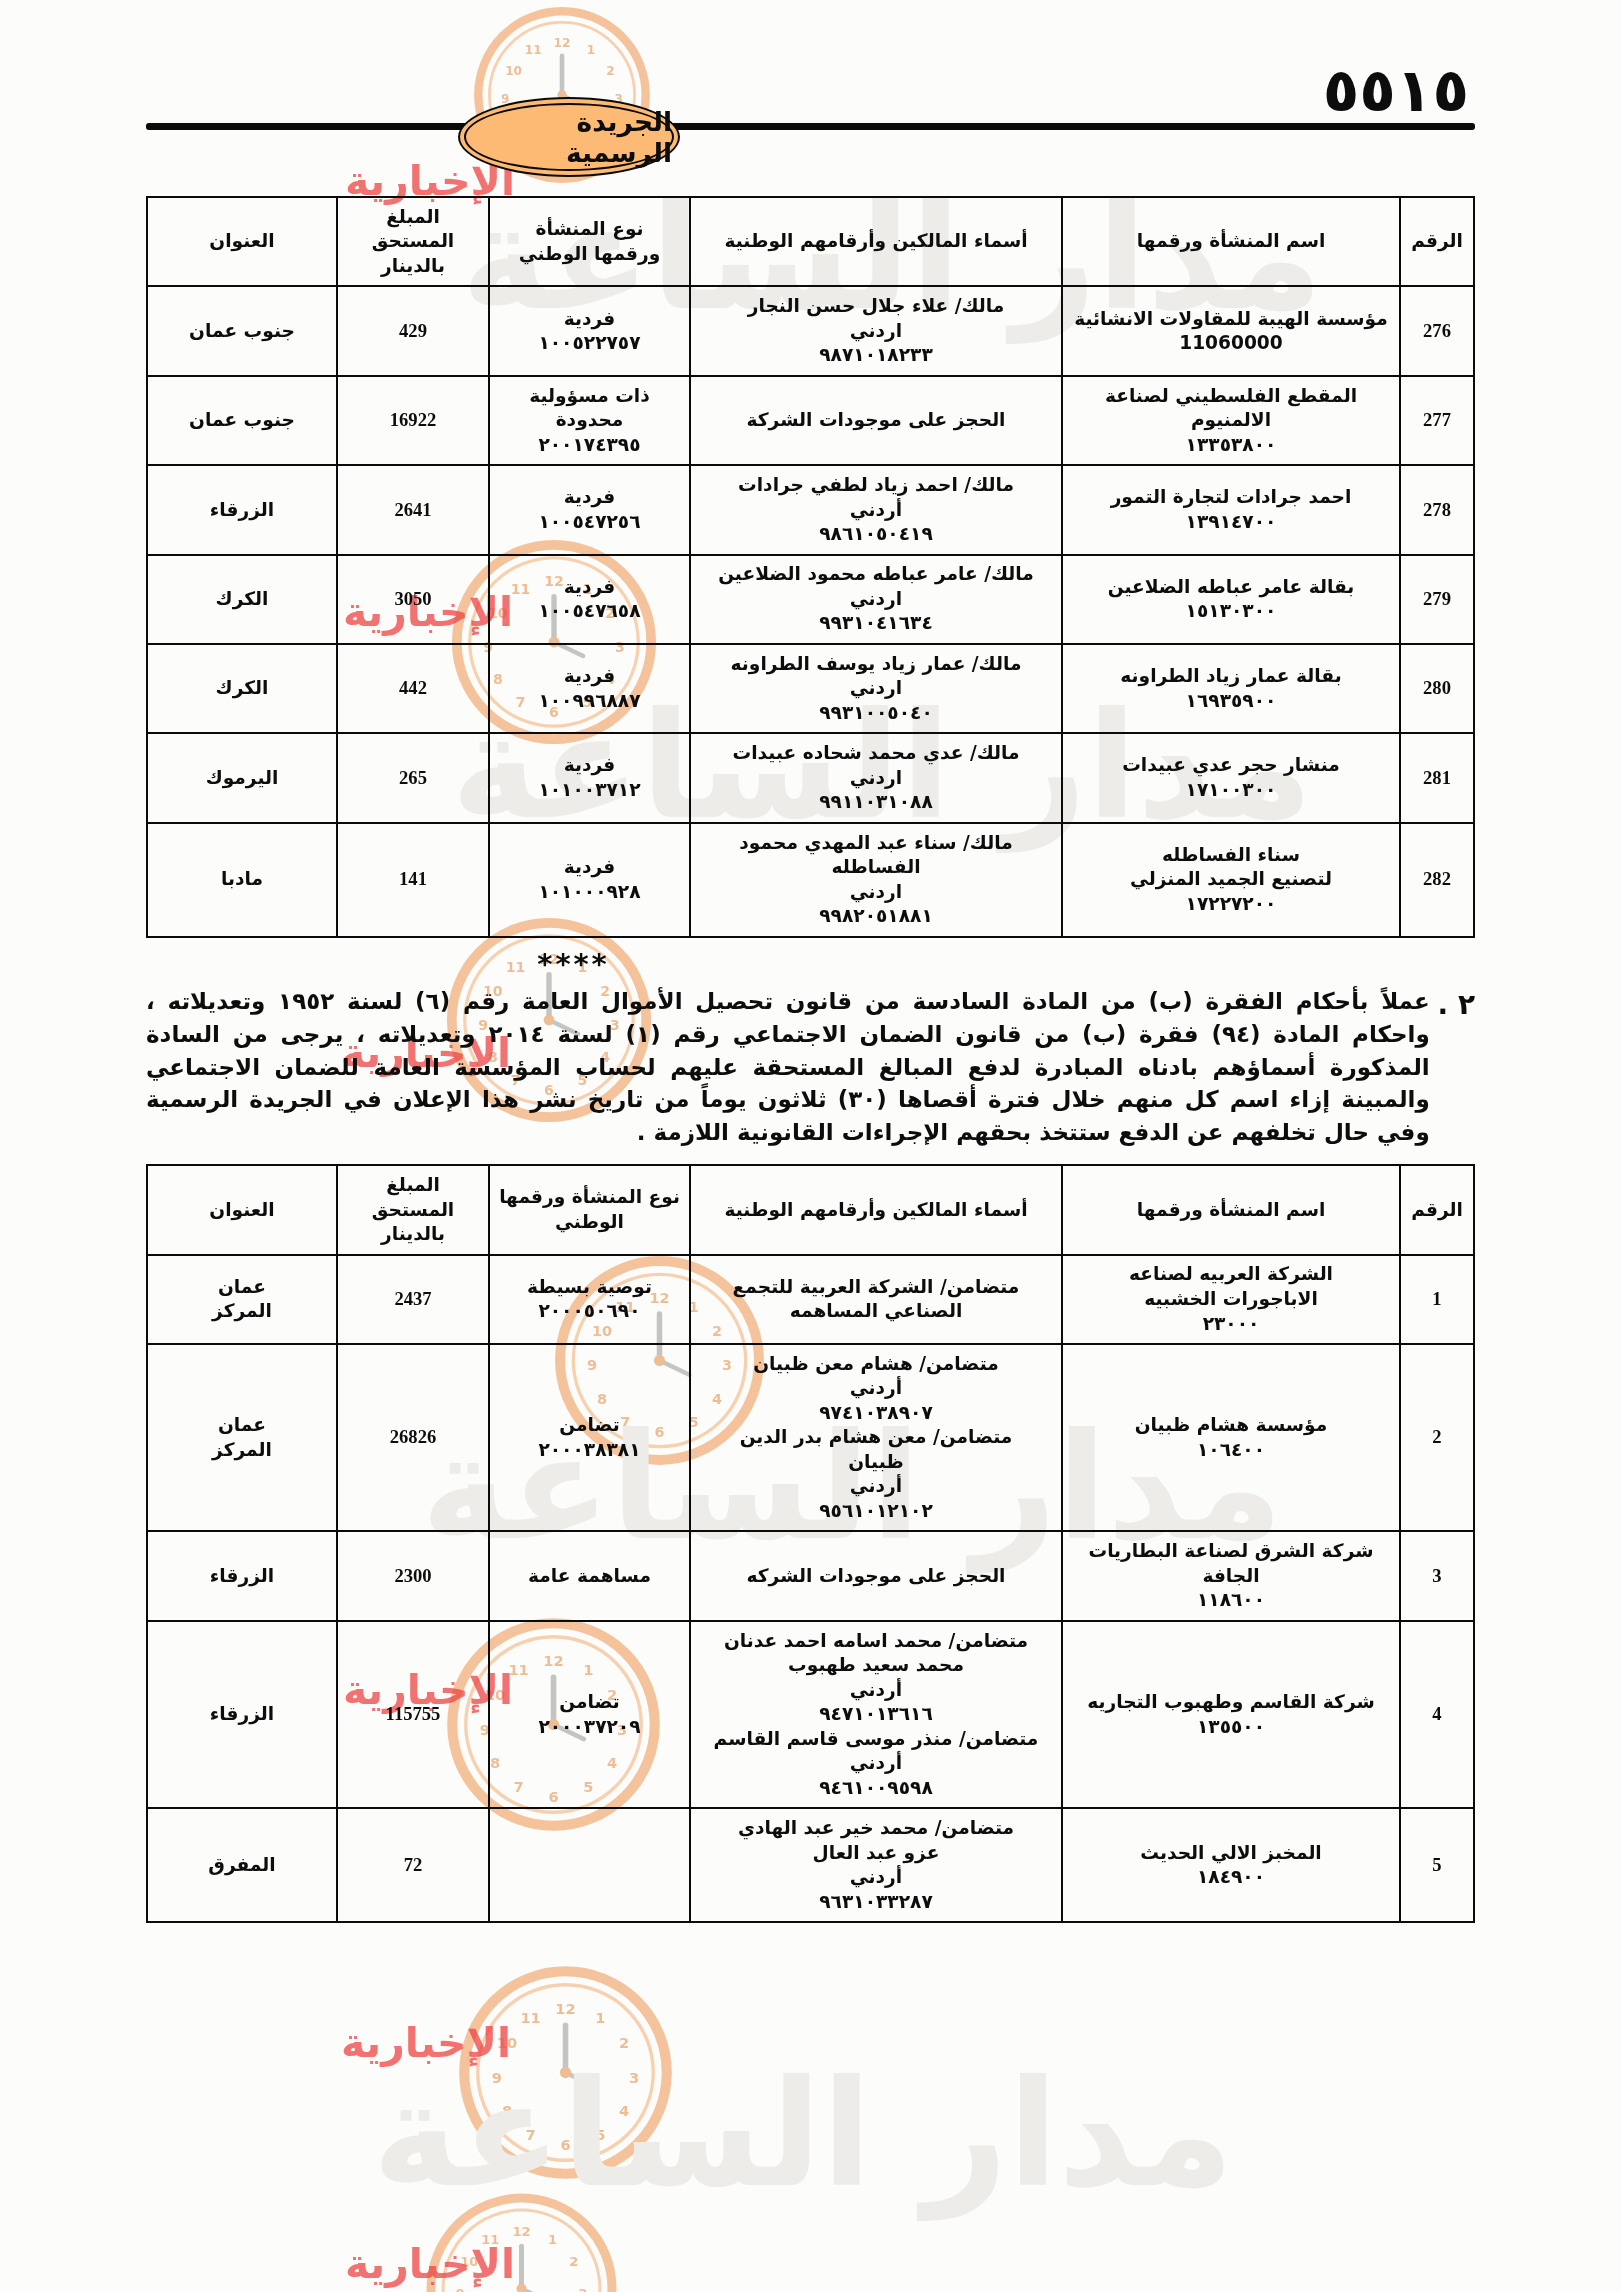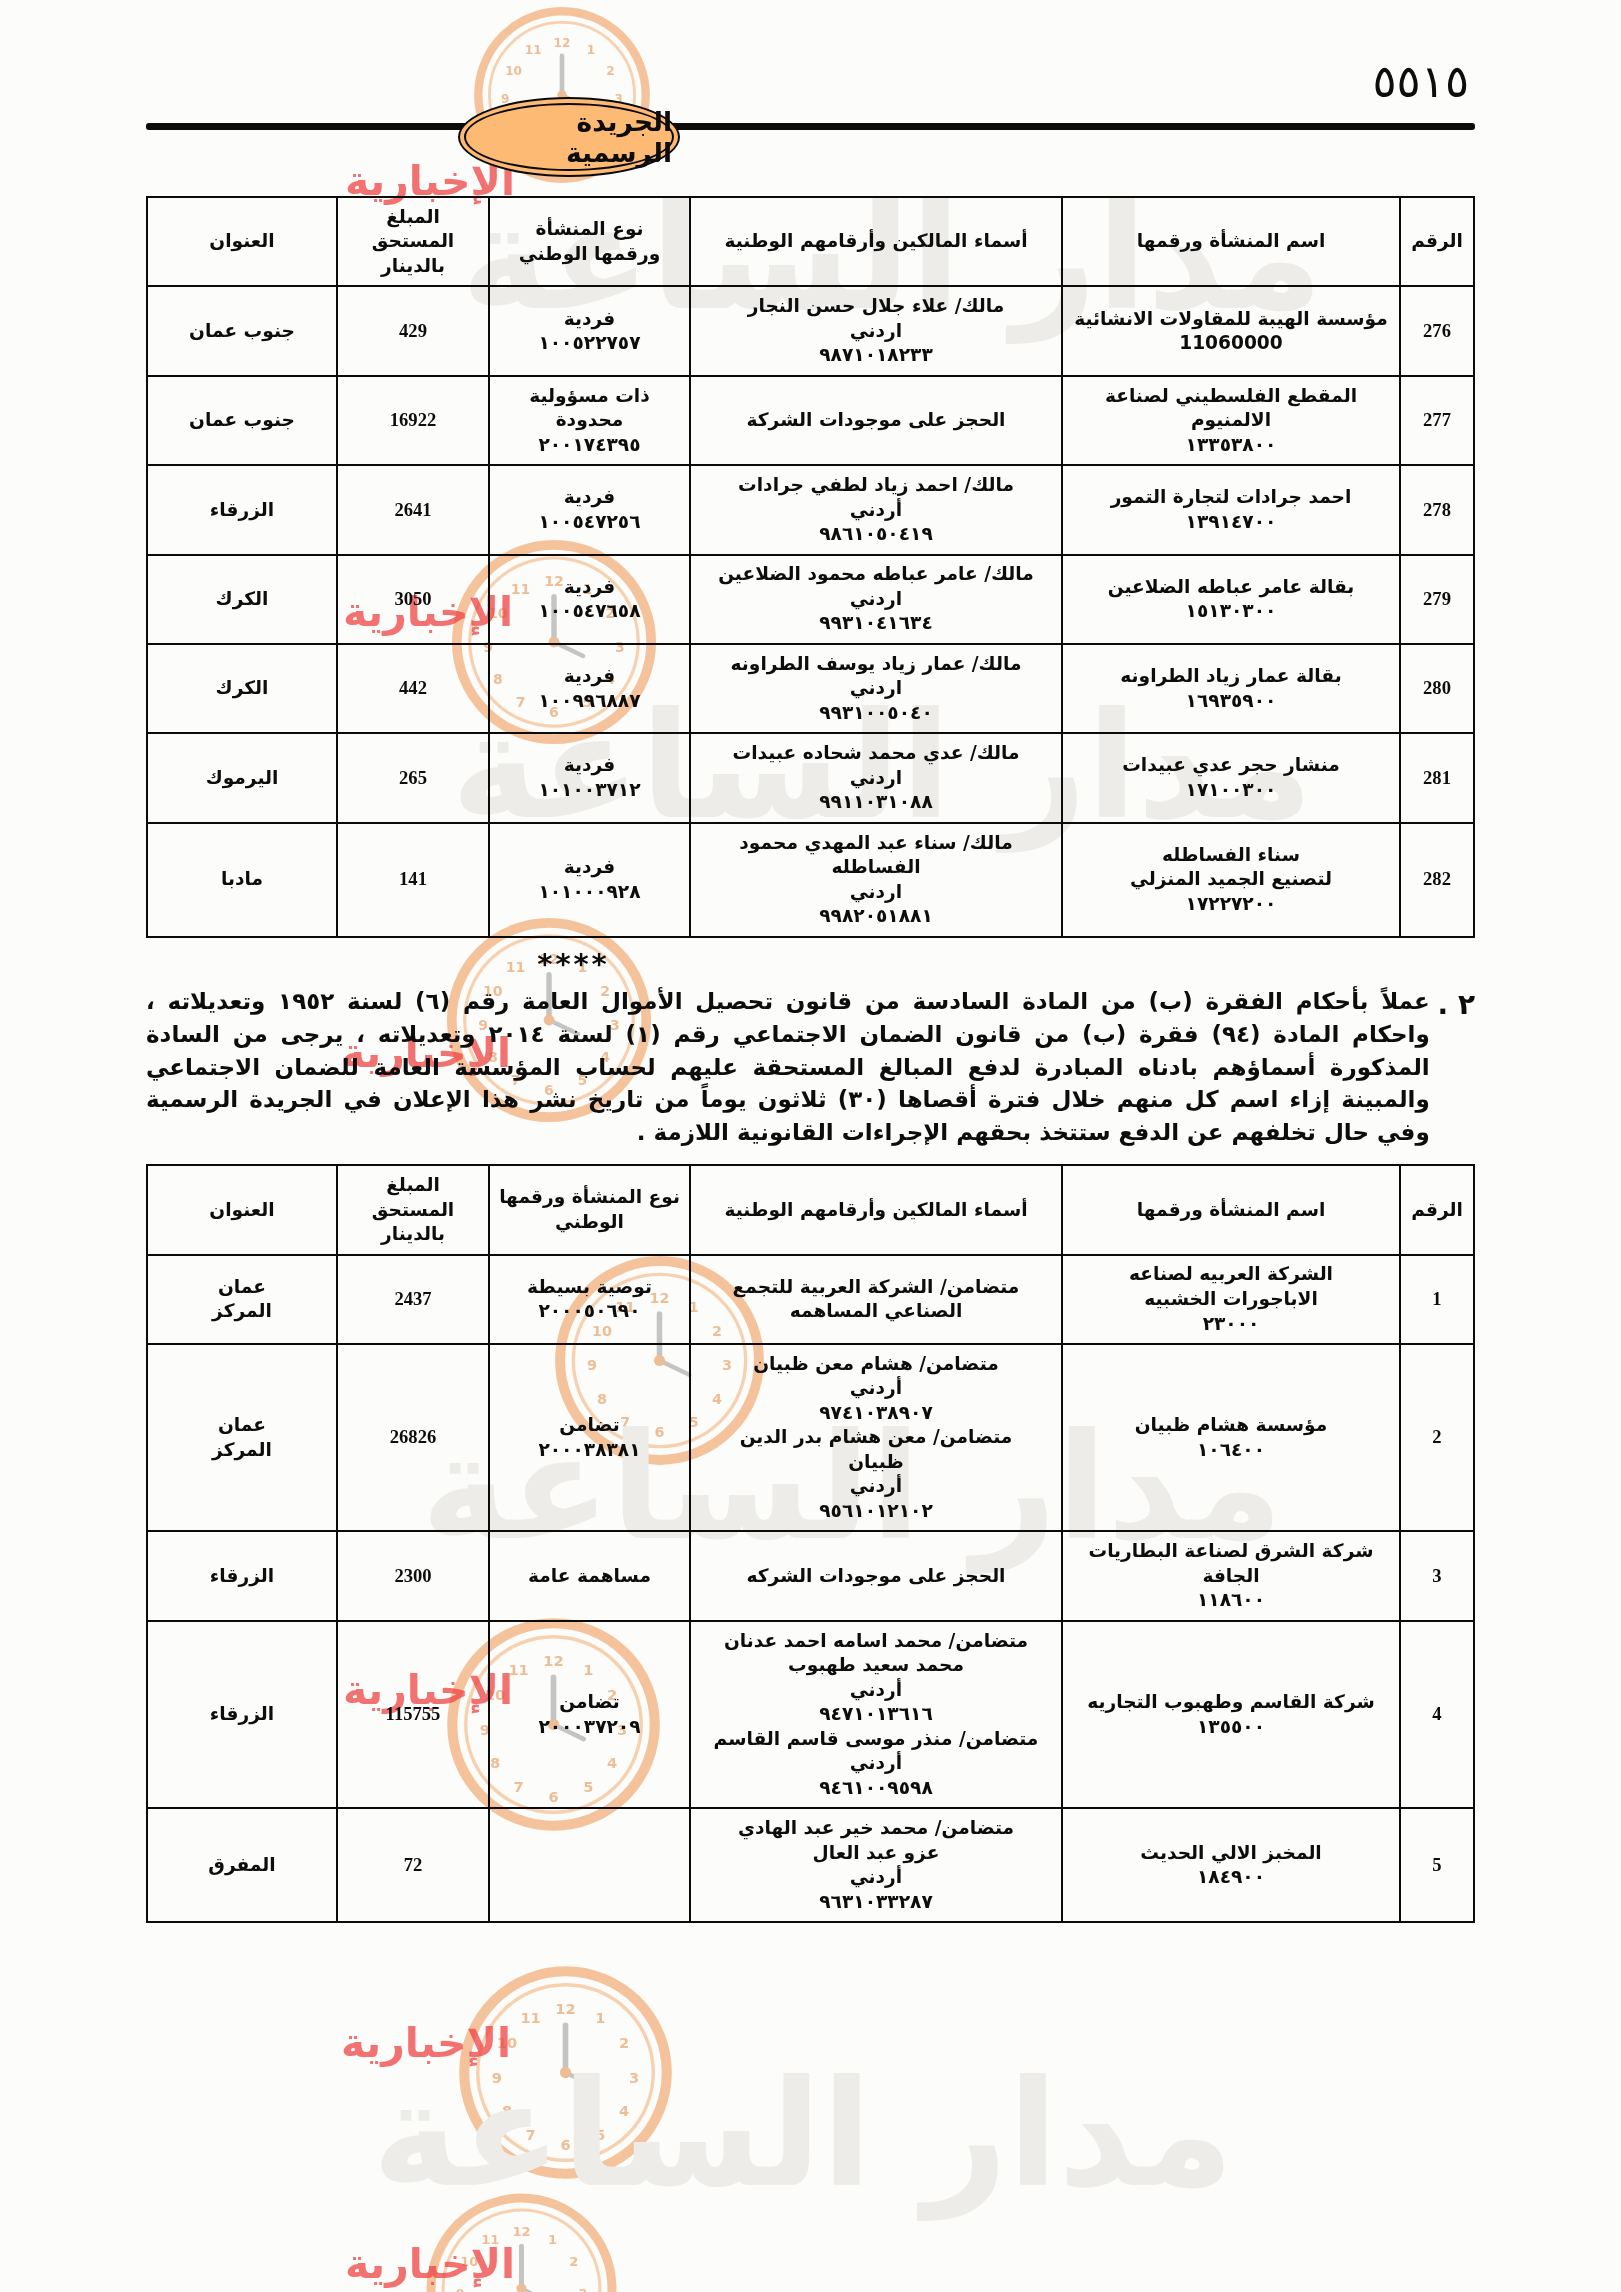--- a/index.html
+++ b/index.html
@@ -17,21 +17,21 @@
   .watermark-layer { position: absolute; inset: 0; z-index: 0; pointer-events: none; }
   .wm-clock { position: absolute; opacity: .5; }
   .wm-num { fill: #e08034; font-size: 13px; font-weight: bold; font-family: "DejaVu Sans", sans-serif; text-anchor: middle; }
   .wm-text-sub { position: absolute; font-size: 41px; font-weight: bold; color: #ef4444; opacity: .75; }
   .wm-text-big { position: absolute; font-size: 147px; font-weight: bold; color: #eeece8; letter-spacing: 5.9px; white-space: nowrap; }
 
   
   .content { position: relative; z-index: 1; padding: 0 146px; }
 
   .page-header { position: relative; height: 196px; }
-  .page-number { position: absolute; top: 55px; right: 5.9px; font-size: 45px; font-weight: normal; letter-spacing: 5.9px; }
+  .page-number { position: absolute; top: 55px; right: 5.9px; font-size: 60px; font-weight: bold; letter-spacing: 5.9px; }
   .header-rule { position: absolute; top: 123px; left: 0; right: 0; height: 6.9px; background: #0b0b0b; border-radius: 2.9px; }
   .gazette-oval {
     position: absolute; top: 97px; left: 312px; width: 222px; height: 80px;
     background: #fdba74; border: 2.9px solid #0b0b0b; border-radius: 50%;
     display: flex; align-items: center; justify-content: center;
   }
   .gazette-oval-inner {
     position: absolute; inset: 3.9px; border: 2px solid #0b0b0b; border-radius: 50%;
     display: flex; align-items: center; justify-content: center;
   }

